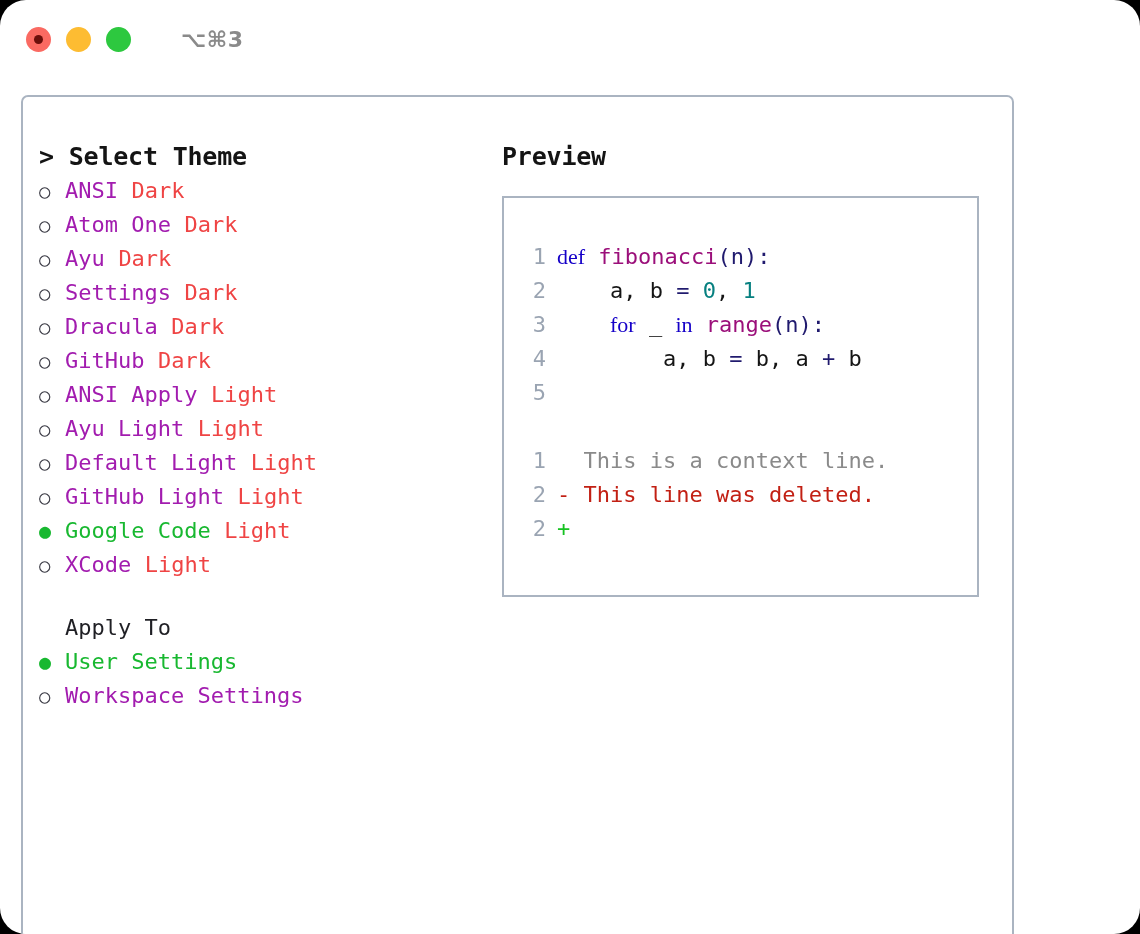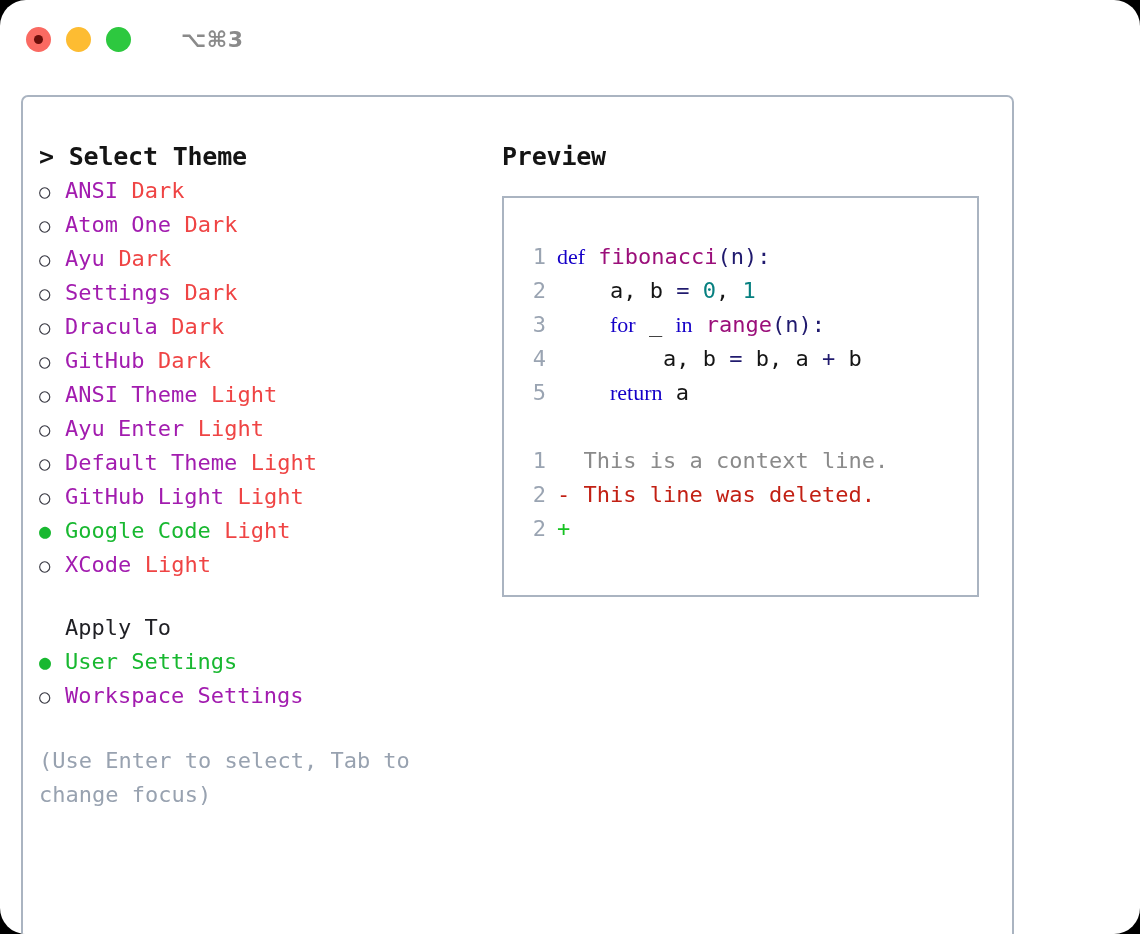--- a/index.html
+++ b/index.html
@@ -236,49 +236,48 @@
 
         <div class="section-title">&gt; Select Theme</div>
 
         <div id="theme-list">
             <div class="opt-row"><span class="marker">○</span><span class="opt-name">ANSI</span><span class="opt-tag">Dark</span></div>
             <div class="opt-row"><span class="marker">○</span><span class="opt-name">Atom One</span><span class="opt-tag">Dark</span></div>
             <div class="opt-row"><span class="marker">○</span><span class="opt-name">Ayu</span><span class="opt-tag">Dark</span></div>
             <div class="opt-row"><span class="marker">○</span><span class="opt-name">Settings</span><span class="opt-tag">Dark</span></div>
             <div class="opt-row"><span class="marker">○</span><span class="opt-name">Dracula</span><span class="opt-tag">Dark</span></div>
             <div class="opt-row"><span class="marker">○</span><span class="opt-name">GitHub</span><span class="opt-tag">Dark</span></div>
-            <div class="opt-row"><span class="marker">○</span><span class="opt-name">ANSI Theme</span><span class="opt-tag">Light</span></div>
-            <div class="opt-row"><span class="marker">○</span><span class="opt-name">Ayu Enter</span><span class="opt-tag">Light</span></div>
-            <div class="opt-row"><span class="marker">○</span><span class="opt-name">Default Theme</span><span class="opt-tag">Light</span></div>
+            <div class="opt-row"><span class="marker">○</span><span class="opt-name">ANSI Apply</span><span class="opt-tag">Light</span></div>
+            <div class="opt-row"><span class="marker">○</span><span class="opt-name">Ayu Light</span><span class="opt-tag">Light</span></div>
+            <div class="opt-row"><span class="marker">○</span><span class="opt-name">Default Light</span><span class="opt-tag">Light</span></div>
             <div class="opt-row"><span class="marker">○</span><span class="opt-name">GitHub Light</span><span class="opt-tag">Light</span></div>
             <div class="opt-row selected"><span class="marker sel">●</span><span class="opt-name">Google Code</span><span class="opt-tag">Light</span></div>
             <div class="opt-row"><span class="marker">○</span><span class="opt-name">XCode</span><span class="opt-tag">Light</span></div>
           </div>
 
         <div class="subsection">
           <div class="sub-title">Apply To</div>
           <div id="apply-list">
               <div class="opt-row selected"><span class="marker sel">●</span><span class="opt-name">User Settings</span></div>
               <div class="opt-row"><span class="marker">○</span><span class="opt-name">Workspace Settings</span></div>
             </div>
         </div>
 
-        <div class="hint">(Use Enter to select, Tab to change focus)</div>
       </div>
 
       <div class="right-col">
         <div class="preview-title">Preview</div>
 
         <div class="preview-box">
           <div id="code-block">
               <div class="code-line"><span class="lnum">1</span><span class="ctext"><span class="tok-kw">def</span><span class="tok-var"> </span><span class="tok-fn">fibonacci</span><span class="tok-pun">(n):</span></span></div>
               <div class="code-line"><span class="lnum">2</span><span class="ctext"><span class="tok-var">    a, b </span><span class="tok-op">= </span><span class="tok-num">0</span><span class="tok-var">, </span><span class="tok-num">1</span></span></div>
               <div class="code-line"><span class="lnum">3</span><span class="ctext"><span class="tok-var">    </span><span class="tok-kw">for</span><span class="tok-var"> _ </span><span class="tok-kw">in</span><span class="tok-var"> </span><span class="tok-fn">range</span><span class="tok-pun">(n):</span></span></div>
               <div class="code-line"><span class="lnum">4</span><span class="ctext"><span class="tok-var">        a, b </span><span class="tok-op">=</span><span class="tok-var"> b, a </span><span class="tok-op">+</span><span class="tok-var"> b</span></span></div>
-              <div class="code-line"><span class="lnum">5</span><span class="ctext"><span class="tok-var">    </span><span class="tok-kw">return</span><span class="tok-var"> a</span></span></div>
+              <div class="code-line"><span class="lnum">5</span></div>
             </div>
           <div class="blank-line"></div>
           <div id="diff-block">
               <div class="code-line"><span class="lnum">1</span><span class="ctext diff-ctx"> </span><span class="ctext diff-ctx"> This is a context line.</span></div>
               <div class="code-line"><span class="lnum">2</span><span class="ctext diff-del">-</span><span class="ctext diff-del"> This line was deleted.</span></div>
               <div class="code-line"><span class="lnum">2</span><span class="ctext diff-add">+</span></div>
             </div>
         </div>
       </div>
 

